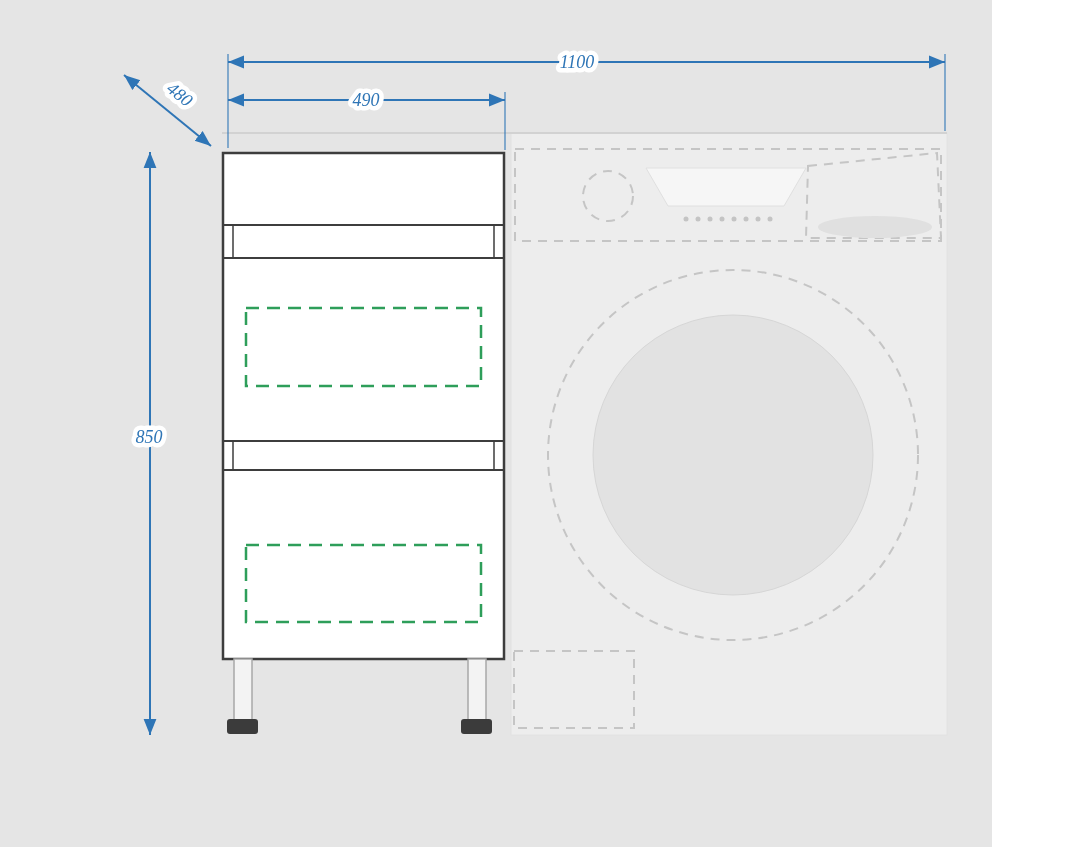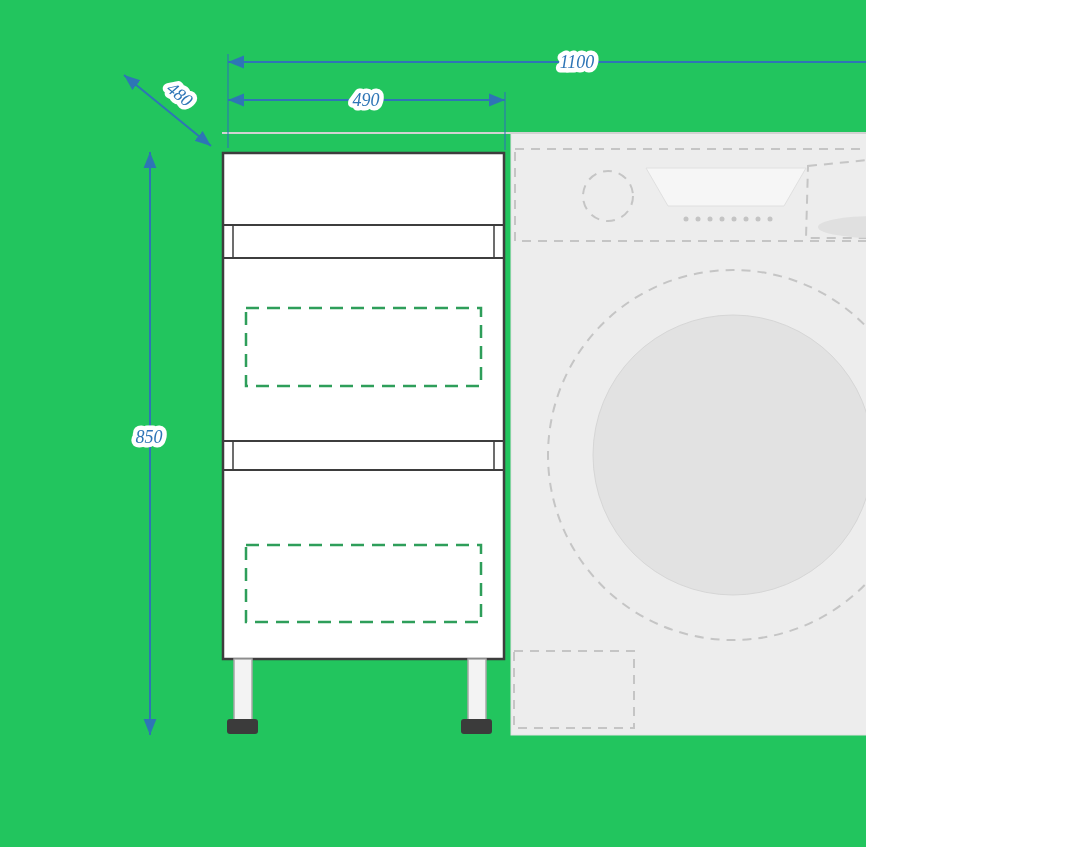--- a/index.html
+++ b/index.html
@@ -3,23 +3,23 @@
 <meta charset="utf-8">
 <style>
   html, body {
     margin: 0;
     padding: 0;
     background: #ffffff;
     font-family: "Liberation Sans", sans-serif;
   }
   .stage {
     position: relative;
-    width: 866px;
+    width: 992px;
     height: 847px;
-    background: #22c55e;
+    background: #e5e5e5;
     overflow: hidden;
   }
   svg { display: block; }
 
   
   .dim-line {
     stroke: var(--dimension-blue, #2e75b6);
     stroke-width: 2;
     fill: none;
   }

